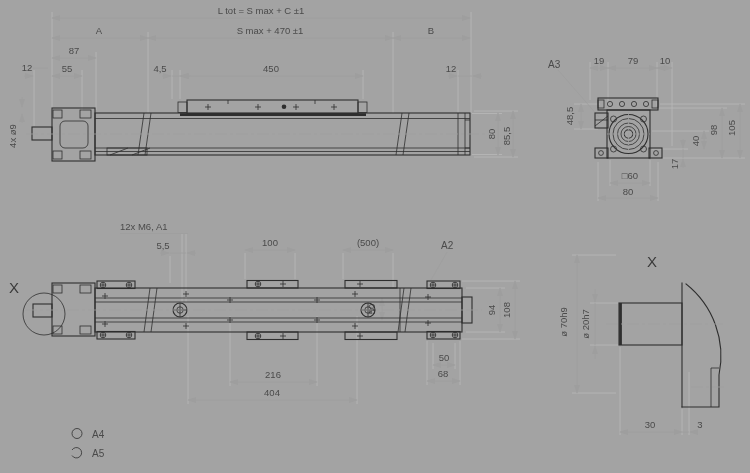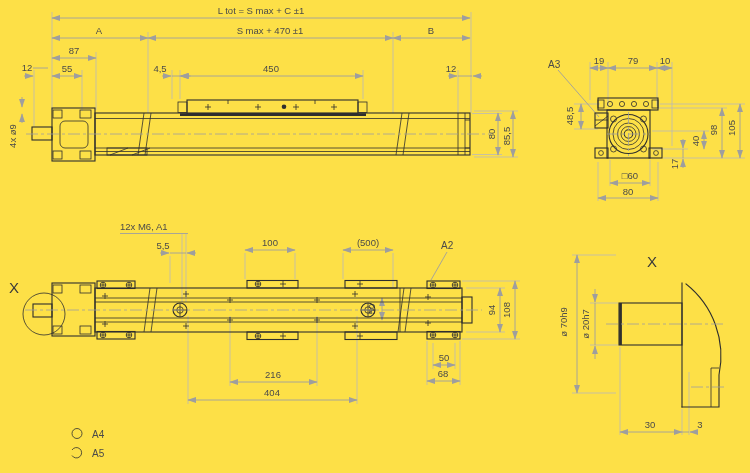--- a/index.html
+++ b/index.html
@@ -1,16 +1,16 @@
 <!DOCTYPE html>
 <html><head>
 <meta charset="utf-8">
 <style>
   html,body{margin:0;padding:0;background:#e8e8e8;}
-  .page{width:750px;height:473px;background:#fde047;position:relative;overflow:hidden;}
+  .page{width:750px;height:473px;background:#a3a3a3;position:relative;overflow:hidden;}
   svg{display:block;}
   text{font-family:"Liberation Sans","DejaVu Sans",sans-serif;fill:#4a4a4a;}
   .t9{font-size:9.5px;}
   .t10{font-size:10px;}
   .t15{font-size:15px;fill:#3a3a3a;}
   .geo{stroke:#2e2e2e;stroke-width:1.1;fill:none;stroke-linecap:square;}
   .geo2{stroke:#2e2e2e;stroke-width:0.8;fill:none;}
   .dim{stroke:#9e9e9e;stroke-width:0.9;fill:none;}
   .ext{stroke:#b9b9b9;stroke-width:0.8;fill:none;}
   .cl{stroke:#9e9e9e;stroke-width:0.8;fill:none;stroke-dasharray:12 3 3 3;}

